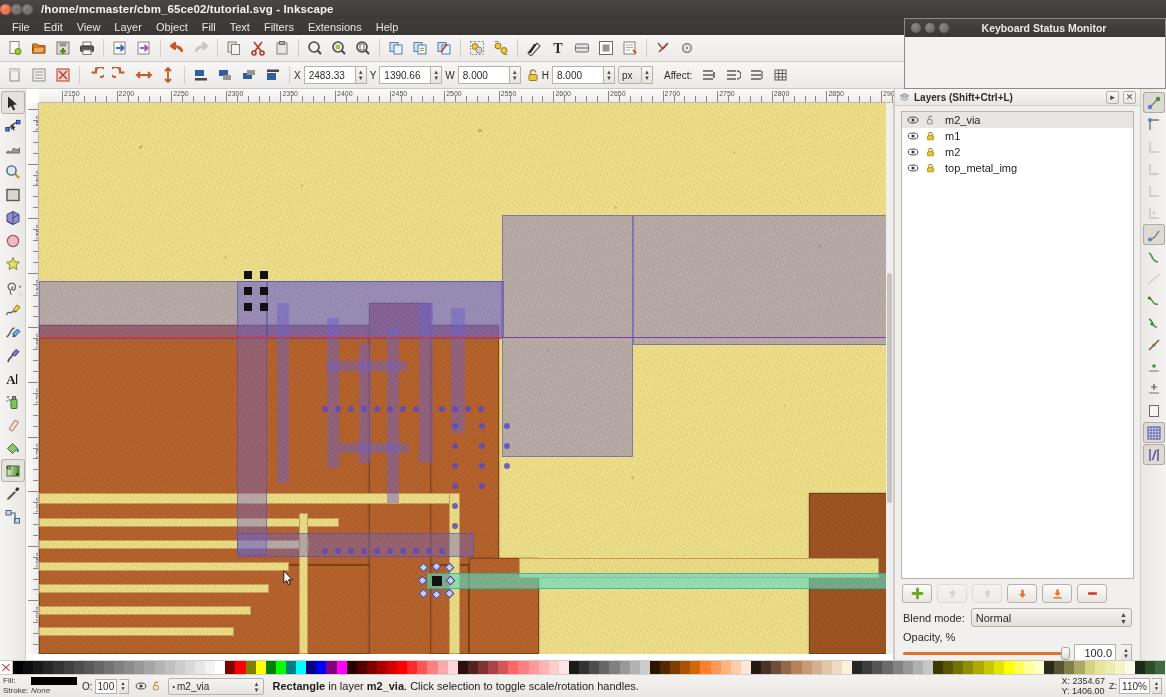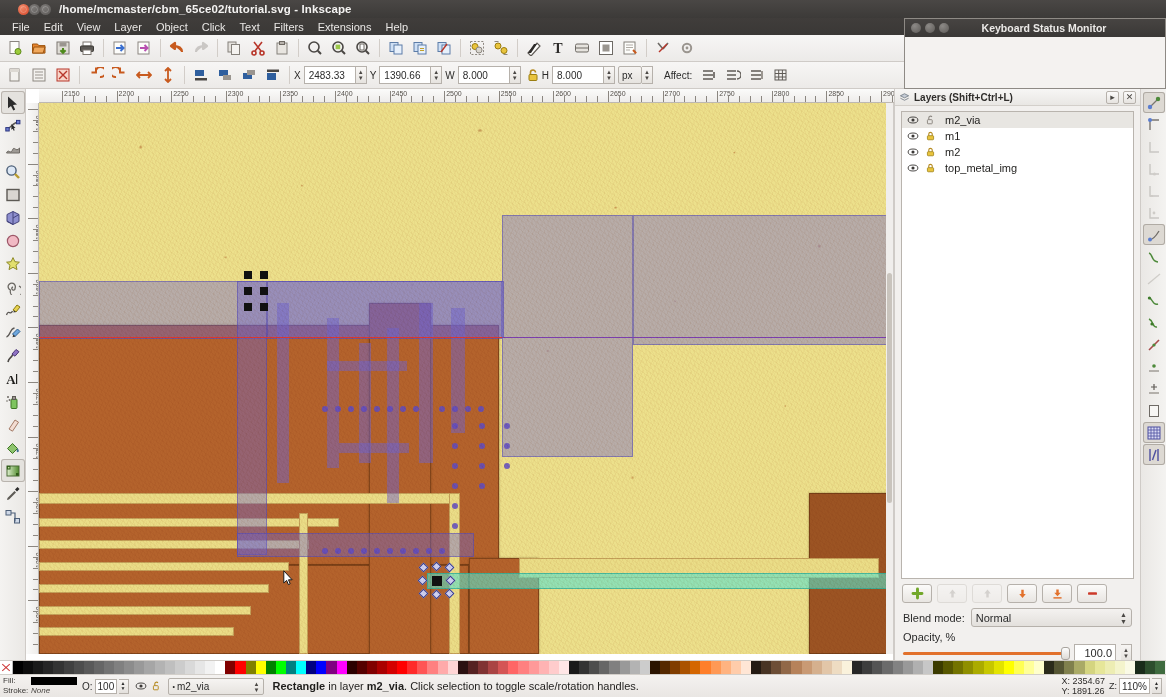--- a/index.html
+++ b/index.html
@@ -10,21 +10,21 @@
     background:#f2f1f0;
     color:#2b2b2b;
     -webkit-font-smoothing: antialiased;
   }
   .app { position:relative; width:1166px; height:697px; }
 
   
   .titlebar {
     position:absolute; left:0; top:0; width:1166px; height:18px;
     background: linear-gradient(180deg,#4a4745 0%,#3c3a38 100%);
-    display:flex; align-items:center; gap:0; padding-left:18px;
+    display:flex; align-items:center; gap:0; padding-left:0;
   }
   .wbtn { width:11px; height:11px; border-radius:50%; position:relative; }
   .wbtn.close { background: radial-gradient(circle at 35% 30%,#f08a6a,#d5472a); }
   .wbtn.min   { background: radial-gradient(circle at 35% 30%,#7d7a78,#5a5755); }
   .wbtn.max   { background: radial-gradient(circle at 35% 30%,#7d7a78,#5a5755); }
   .wbtn::after{ content:""; position:absolute; inset:2px; border-radius:50%;
                 border:1px solid rgba(255,255,255,.20); }
   .title-text {
     margin-left:8px; color:#f4f3f2; font-size:11.5px; font-weight:bold;
     letter-spacing:.1px; white-space:nowrap;
@@ -354,21 +354,21 @@
     <div class="wbtn max"></div>
     <div class="title-text">/home/mcmaster/cbm_65ce02/tutorial.svg - Inkscape</div>
   </div>
 
   <div class="menubar">
     <div class="menu-item">File</div>
     <div class="menu-item">Edit</div>
     <div class="menu-item">View</div>
     <div class="menu-item">Layer</div>
     <div class="menu-item">Object</div>
-    <div class="menu-item">Click</div>
+    <div class="menu-item">Fill</div>
     <div class="menu-item">Text</div>
     <div class="menu-item">Filters</div>
     <div class="menu-item">Extensions</div>
     <div class="menu-item">Help</div>
   </div>
 
   <div class="tb tb1">
     <div class="tbbtn">
       <svg class="ic" viewBox="0 0 16 16">
           <rect x="3" y="1.5" width="9" height="12" fill="#fdfdfb" stroke="#8b8680"></rect>
@@ -1490,21 +1490,21 @@
       <span>m2_via</span>
       <span class="sp">▲<br>▼</span>
     </div>
 
     <div class="statusmsg">
       <b>Rectangle</b><span> in layer </span><b>m2_via</b><span>. Click selection to toggle scale/rotation handles.</span>
     </div>
 
     <div class="coords">
       <div>X: 2354.67</div>
-      <div>Y: 1891.26</div>
+      <div>Y: 1406.00</div>
     </div>
     <div class="zoomfield">
       <span class="zl">Z:</span>
       <div class="zf">110%</div>
       <div class="zs">
           <span>▲</span>
           <span>▼</span>
         </div>
     </div>
   </div>

